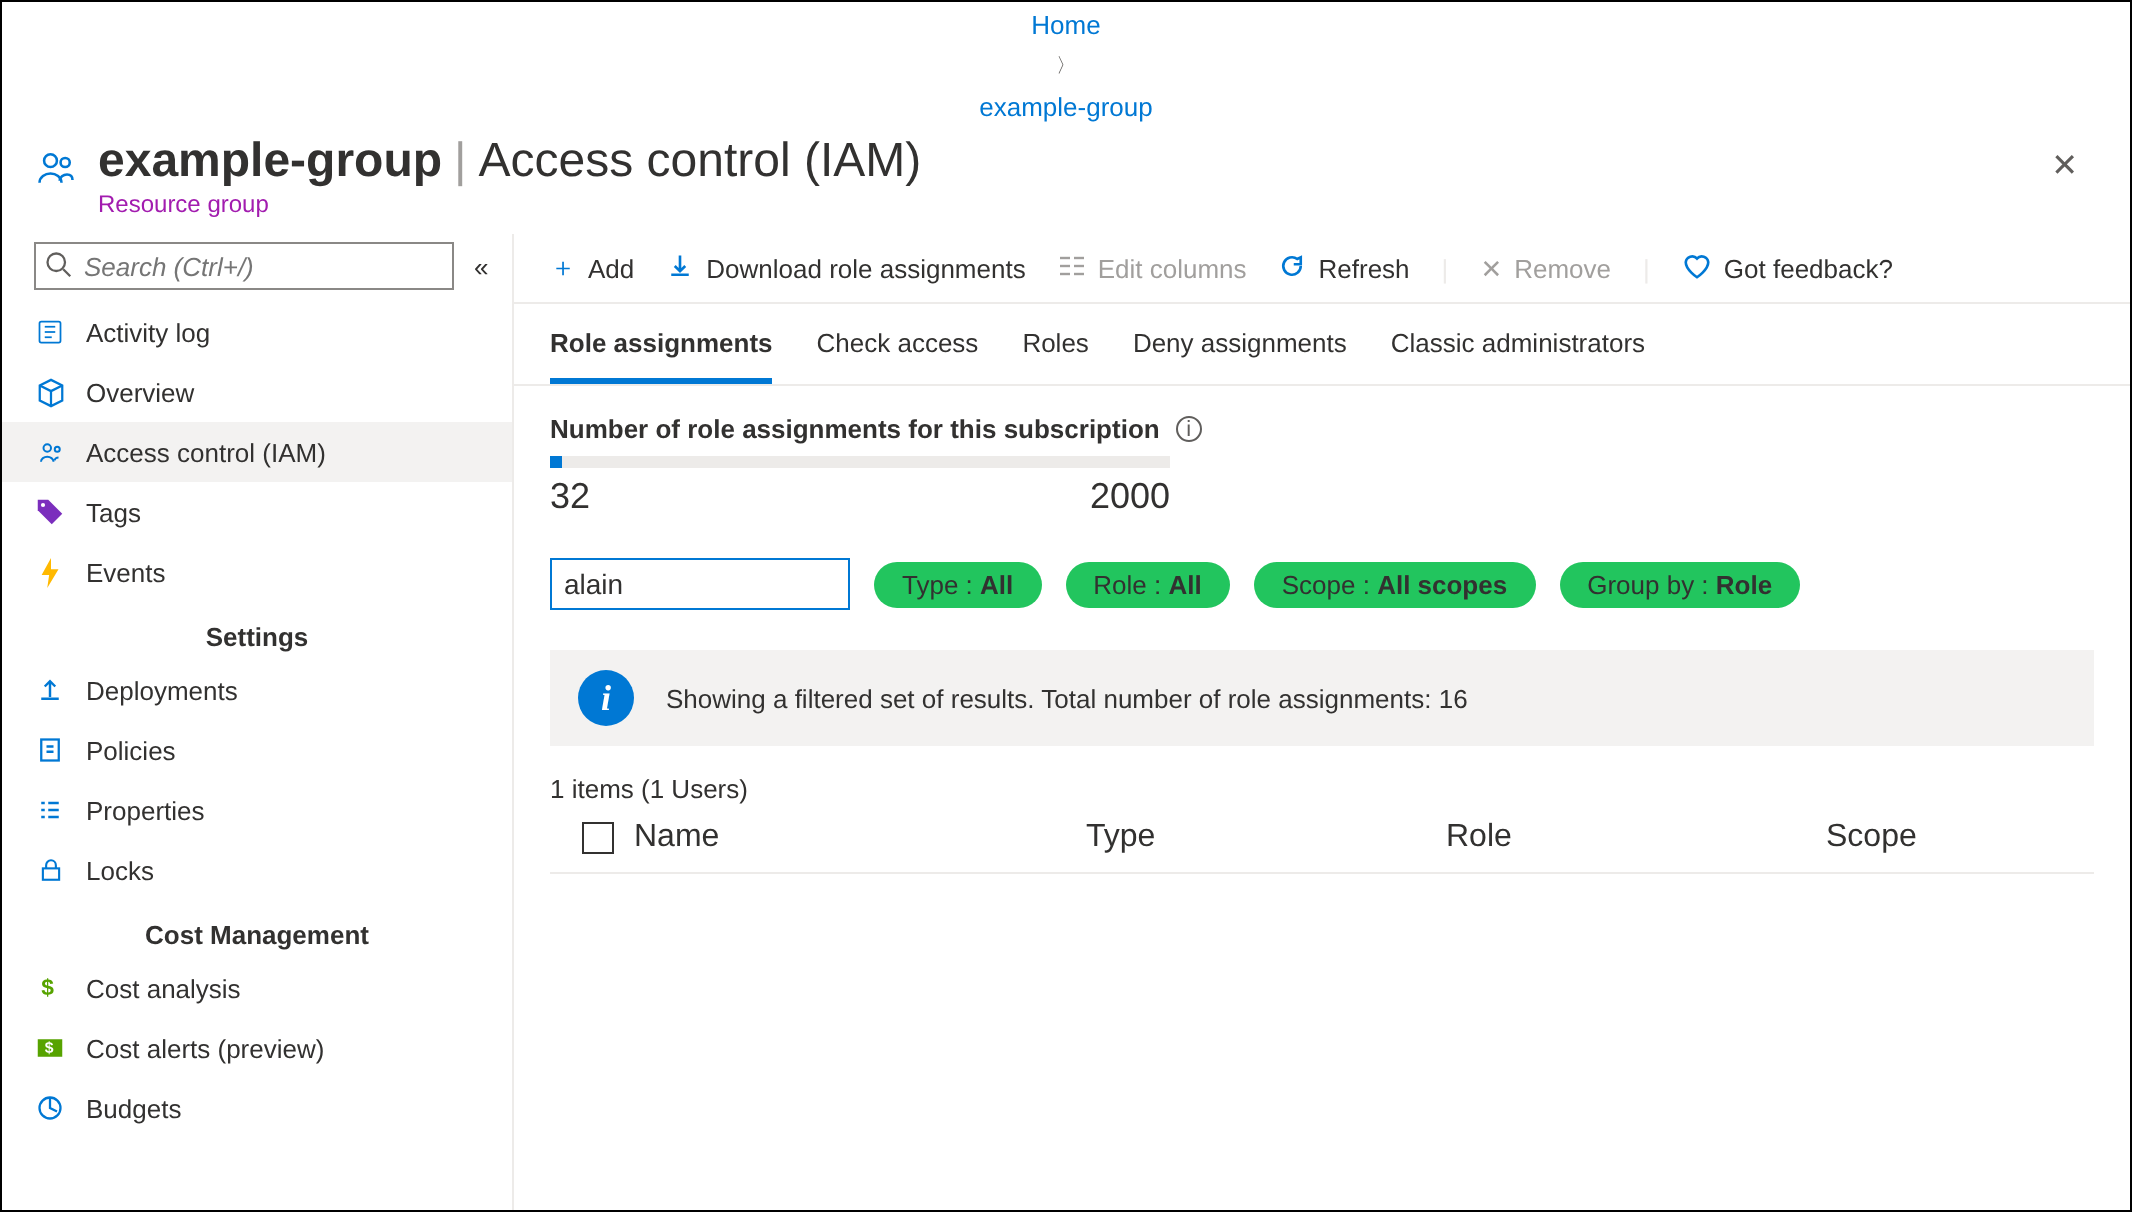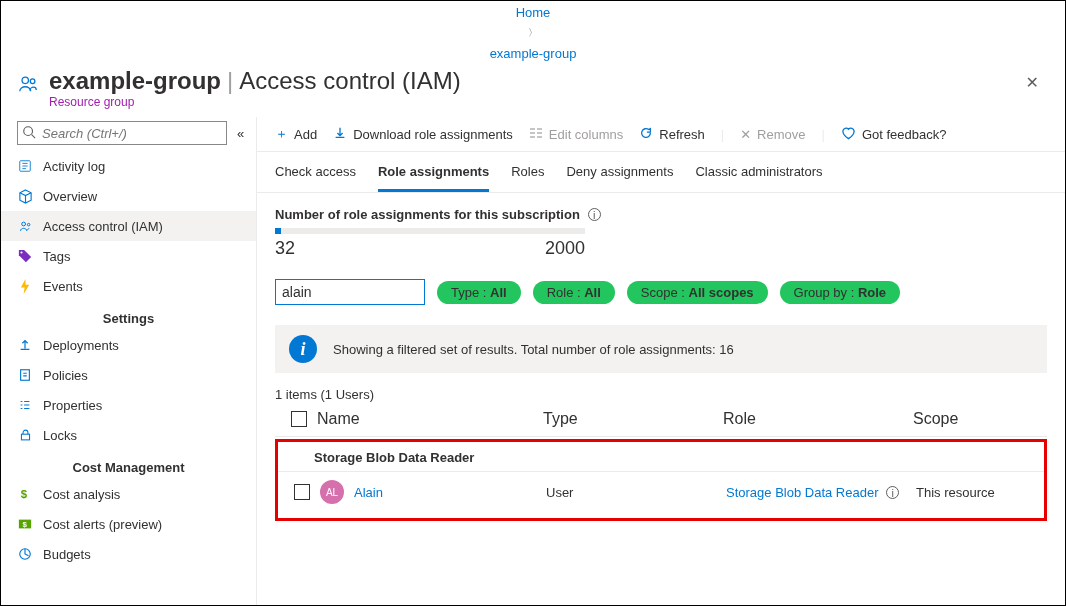--- a/index.html
+++ b/index.html
@@ -266,22 +266,22 @@
         <span class="tsep">|</span>
         <div class="tbtn">
           <span class="ticon"><svg width="15" height="14" viewBox="0 0 16 14" fill="none" stroke="#0078d4" stroke-width="1.4">
                 <path d="M8 13s-6-4-6-8a3.5 3.5 0 016-2 3.5 3.5 0 016 2c0 4-6 8-6 8z"></path>
               </svg></span>
           <span>Got feedback?</span>
         </div>
       </div>
 
       <div class="tabs">
+        <div class="tab active">Role assignments</div>
         <div class="tab">Check access</div>
-        <div class="tab active">Role assignments</div>
         <div class="tab">Roles</div>
         <div class="tab">Deny assignments</div>
         <div class="tab">Classic administrators</div>
       </div>
 
       <div class="content">
         <div class="stats-row">
           <span class="stats-label">Number of role assignments for this subscription</span>
           <span class="info-icon">i</span>
         </div>
@@ -311,35 +311,17 @@
         <div class="table-header">
           <div class="col-check">
               <div class="checkbox"></div>
             </div>
           <div class="col-name">Name</div>
           <div class="col-type">Type</div>
           <div class="col-role">Role</div>
           <div class="col-scope">Scope</div>
         </div>
 
-        <div class="group-section">
-          <div class="group-header">Storage Blob Data Reader</div>
-          <div class="row">
-            <div class="col-check">
-                <div class="checkbox"></div>
-              </div>
-            <div class="col-name">
-              <div class="avatar">AL</div>
-              <a href="#" class="uname">Alain</a>
-            </div>
-            <div class="col-type">User</div>
-            <div class="col-role">
-              <a href="#">Storage Blob Data Reader</a>
-              <span class="info-icon" style="margin-left:4px;">i</span>
-            </div>
-            <div class="col-scope">This resource</div>
-          </div>
-        </div>
 
       </div>
     </div>
   </div>
 </div>
 
 </body></html>

